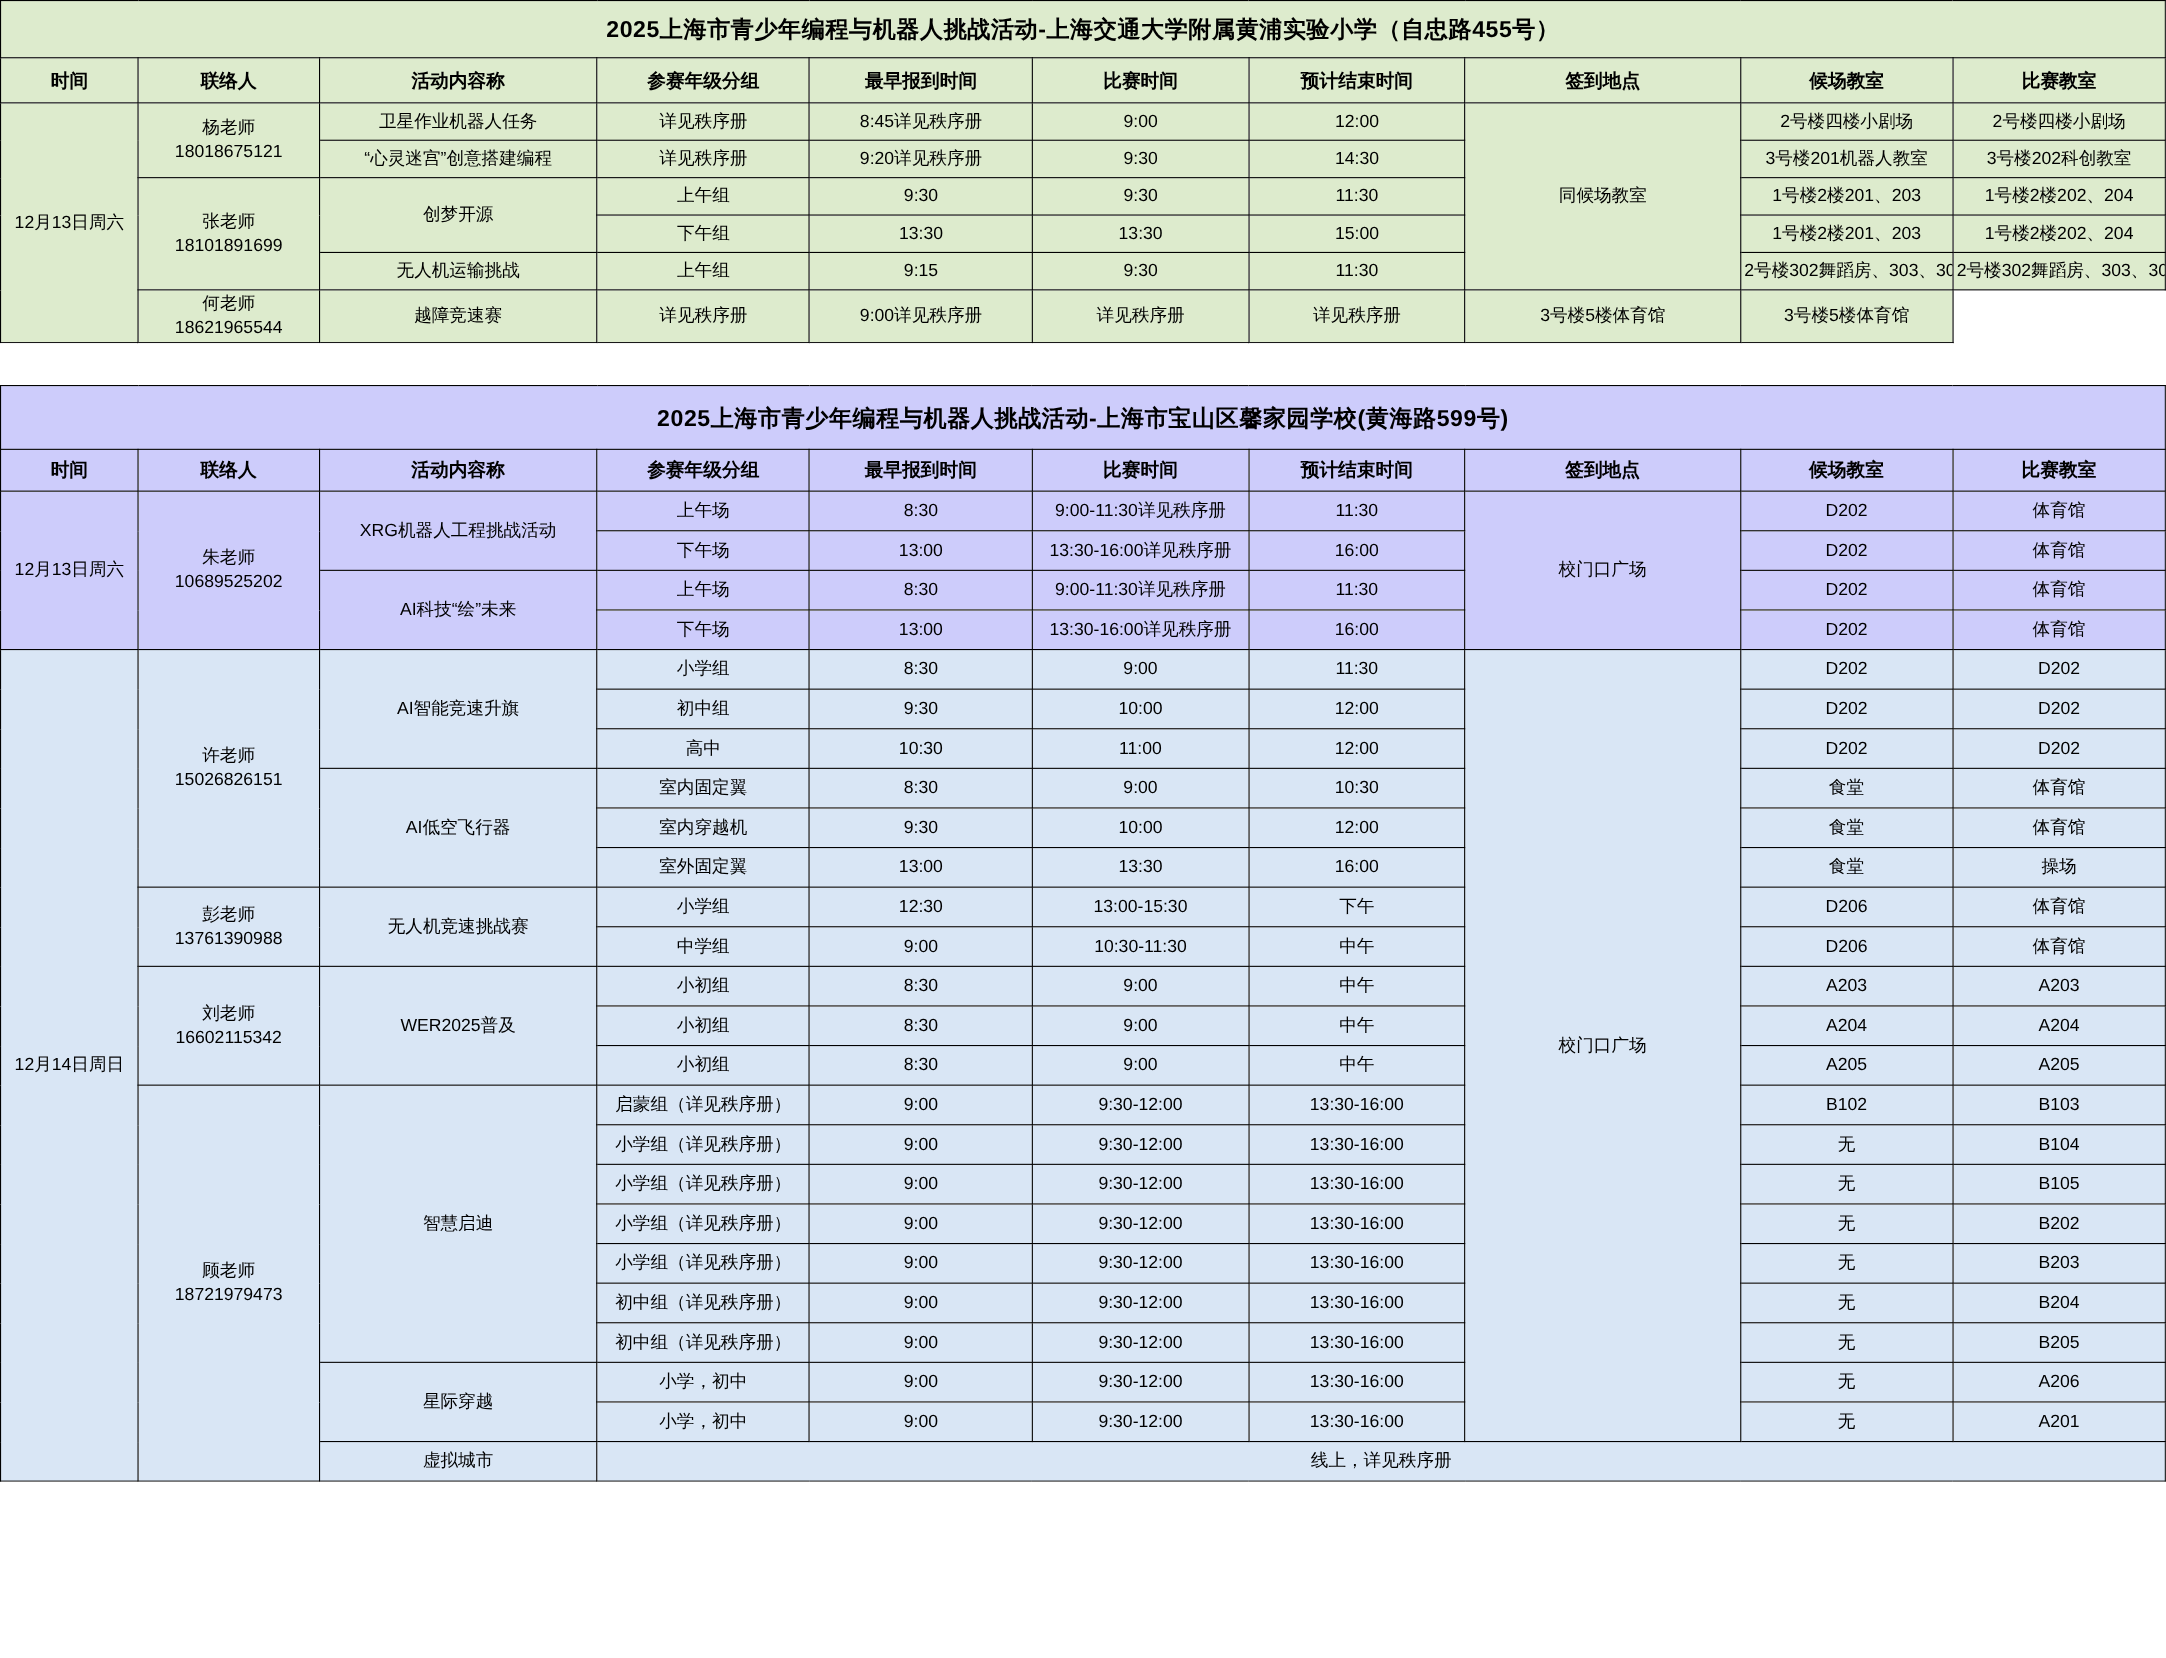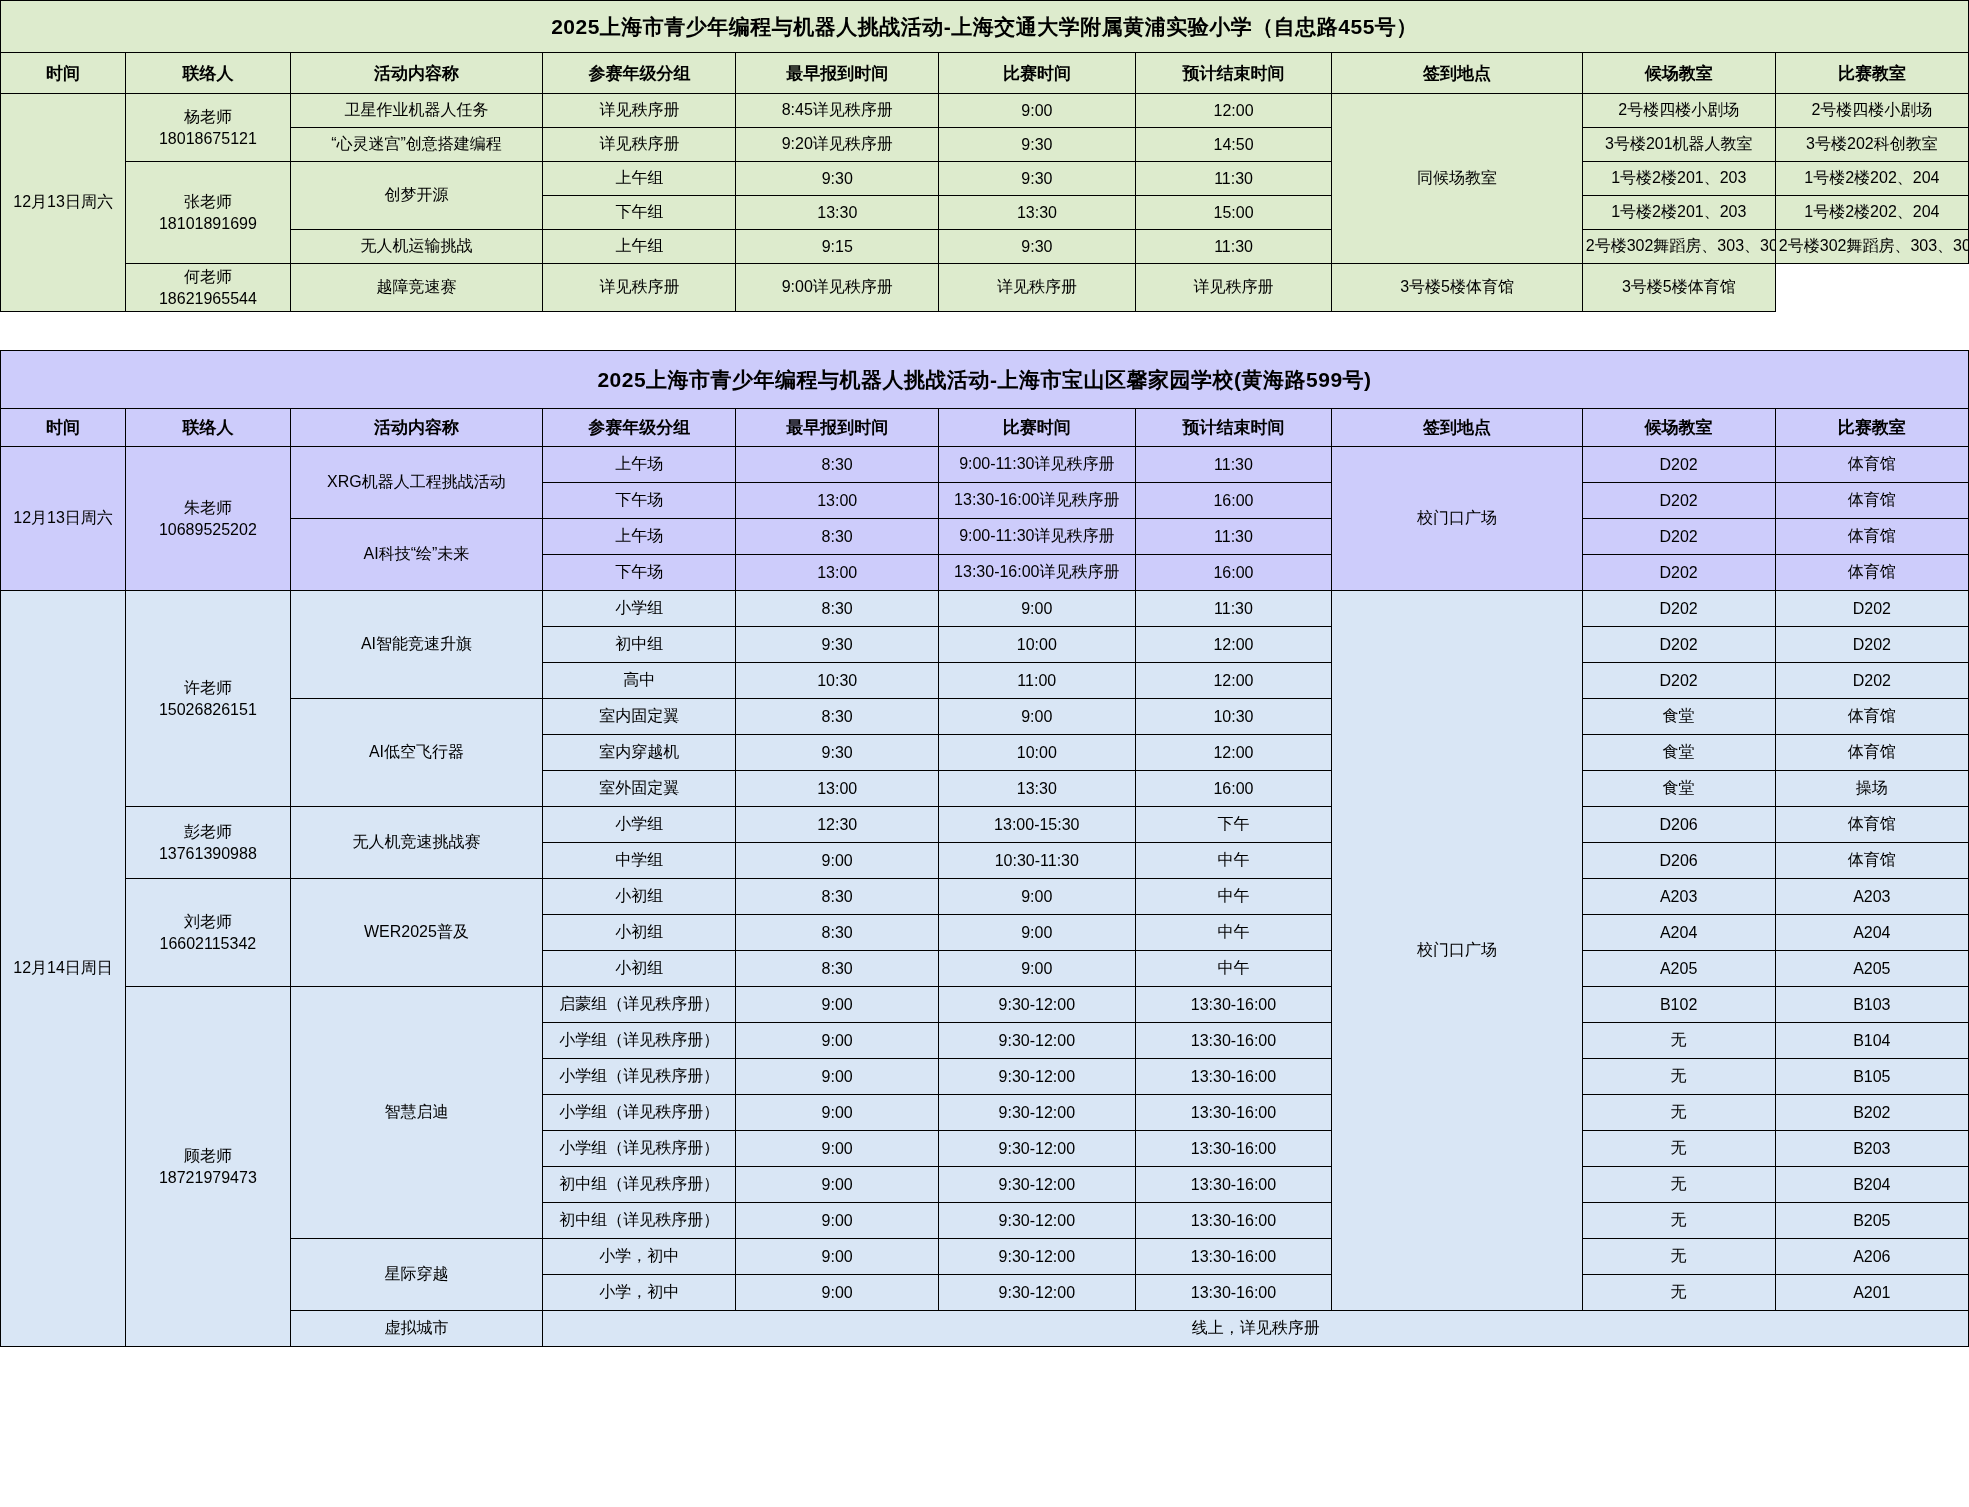--- a/index.html
+++ b/index.html
@@ -145,21 +145,21 @@
         <td class="body" rowspan="5">同候场教室</td>
         <td class="body">2号楼四楼小剧场</td>
         <td class="body">2号楼四楼小剧场</td>
       </tr>
 
       <tr>
         <td class="body">“心灵迷宫”创意搭建编程</td>
         <td class="body">详见秩序册</td>
         <td class="body">9:20详见秩序册</td>
         <td class="body">9:30</td>
-        <td class="body">14:50</td>
+        <td class="body">14:30</td>
         <td class="body">3号楼201机器人教室</td>
         <td class="body">3号楼202科创教室</td>
       </tr>
 
       <tr>
         <td class="body two-line" rowspan="3">
           <div>张老师</div>
           <div>18101891699</div>
         </td>
         <td class="body" rowspan="2">创梦开源</td>

